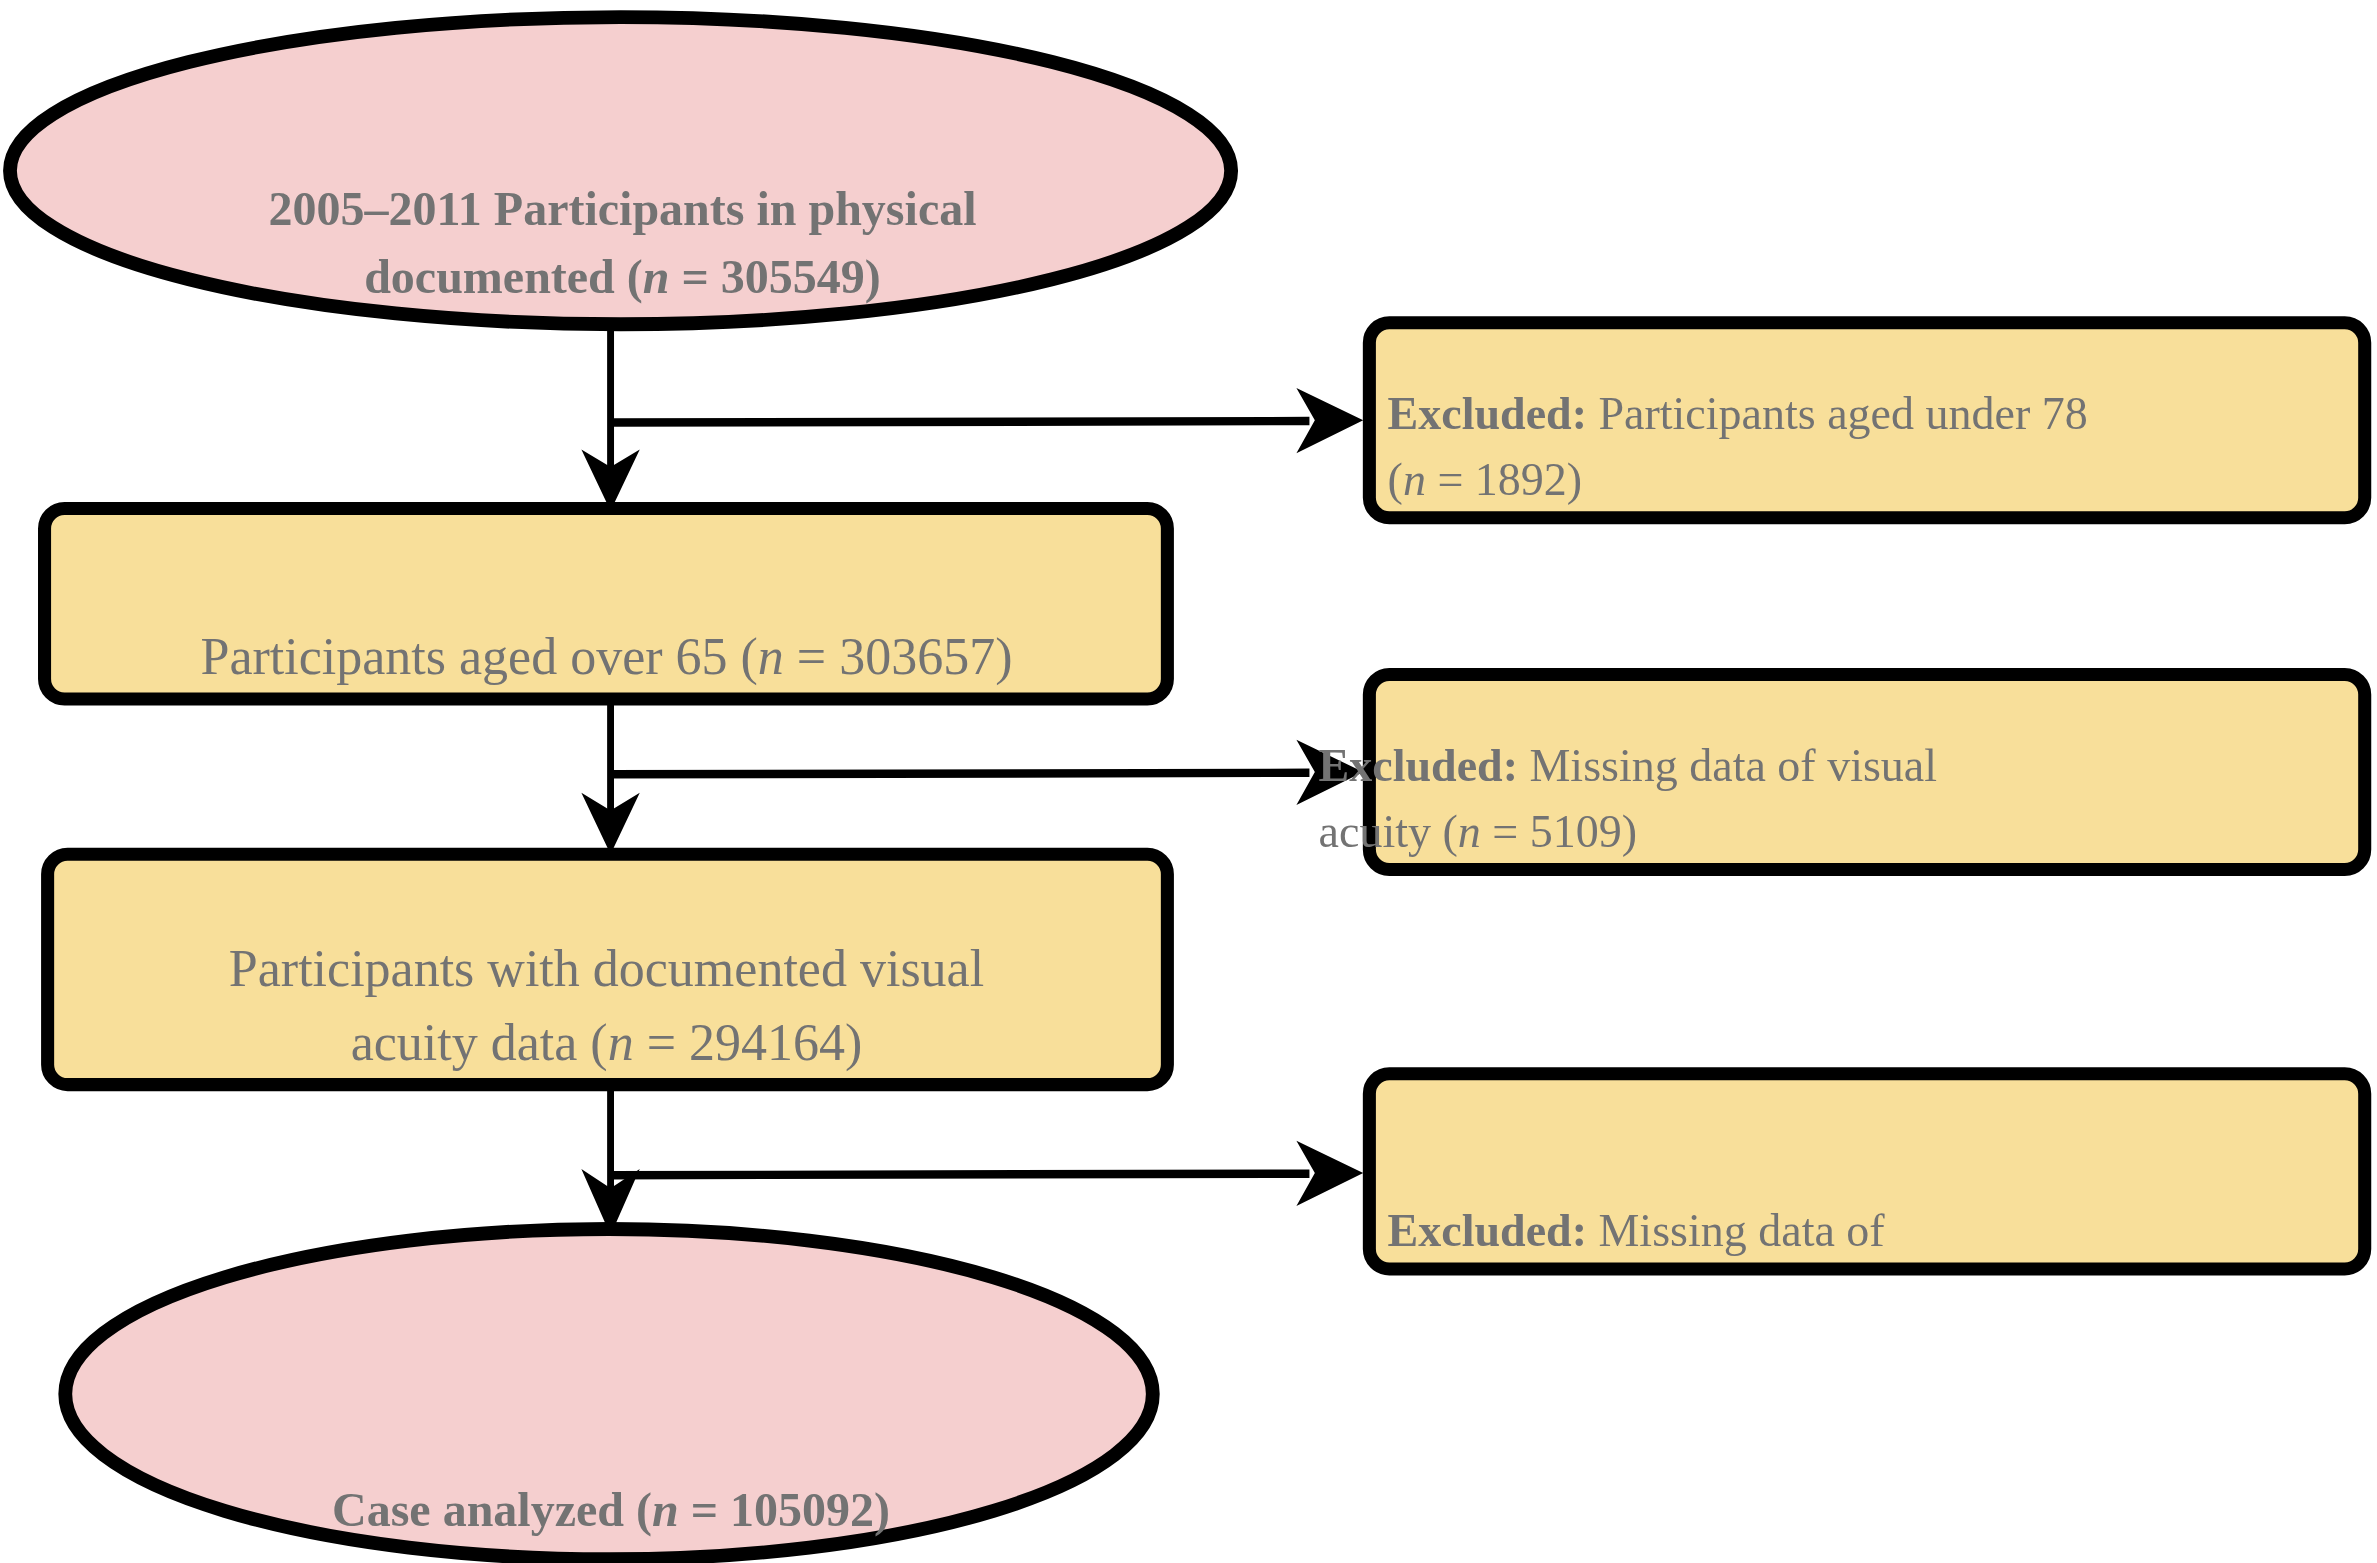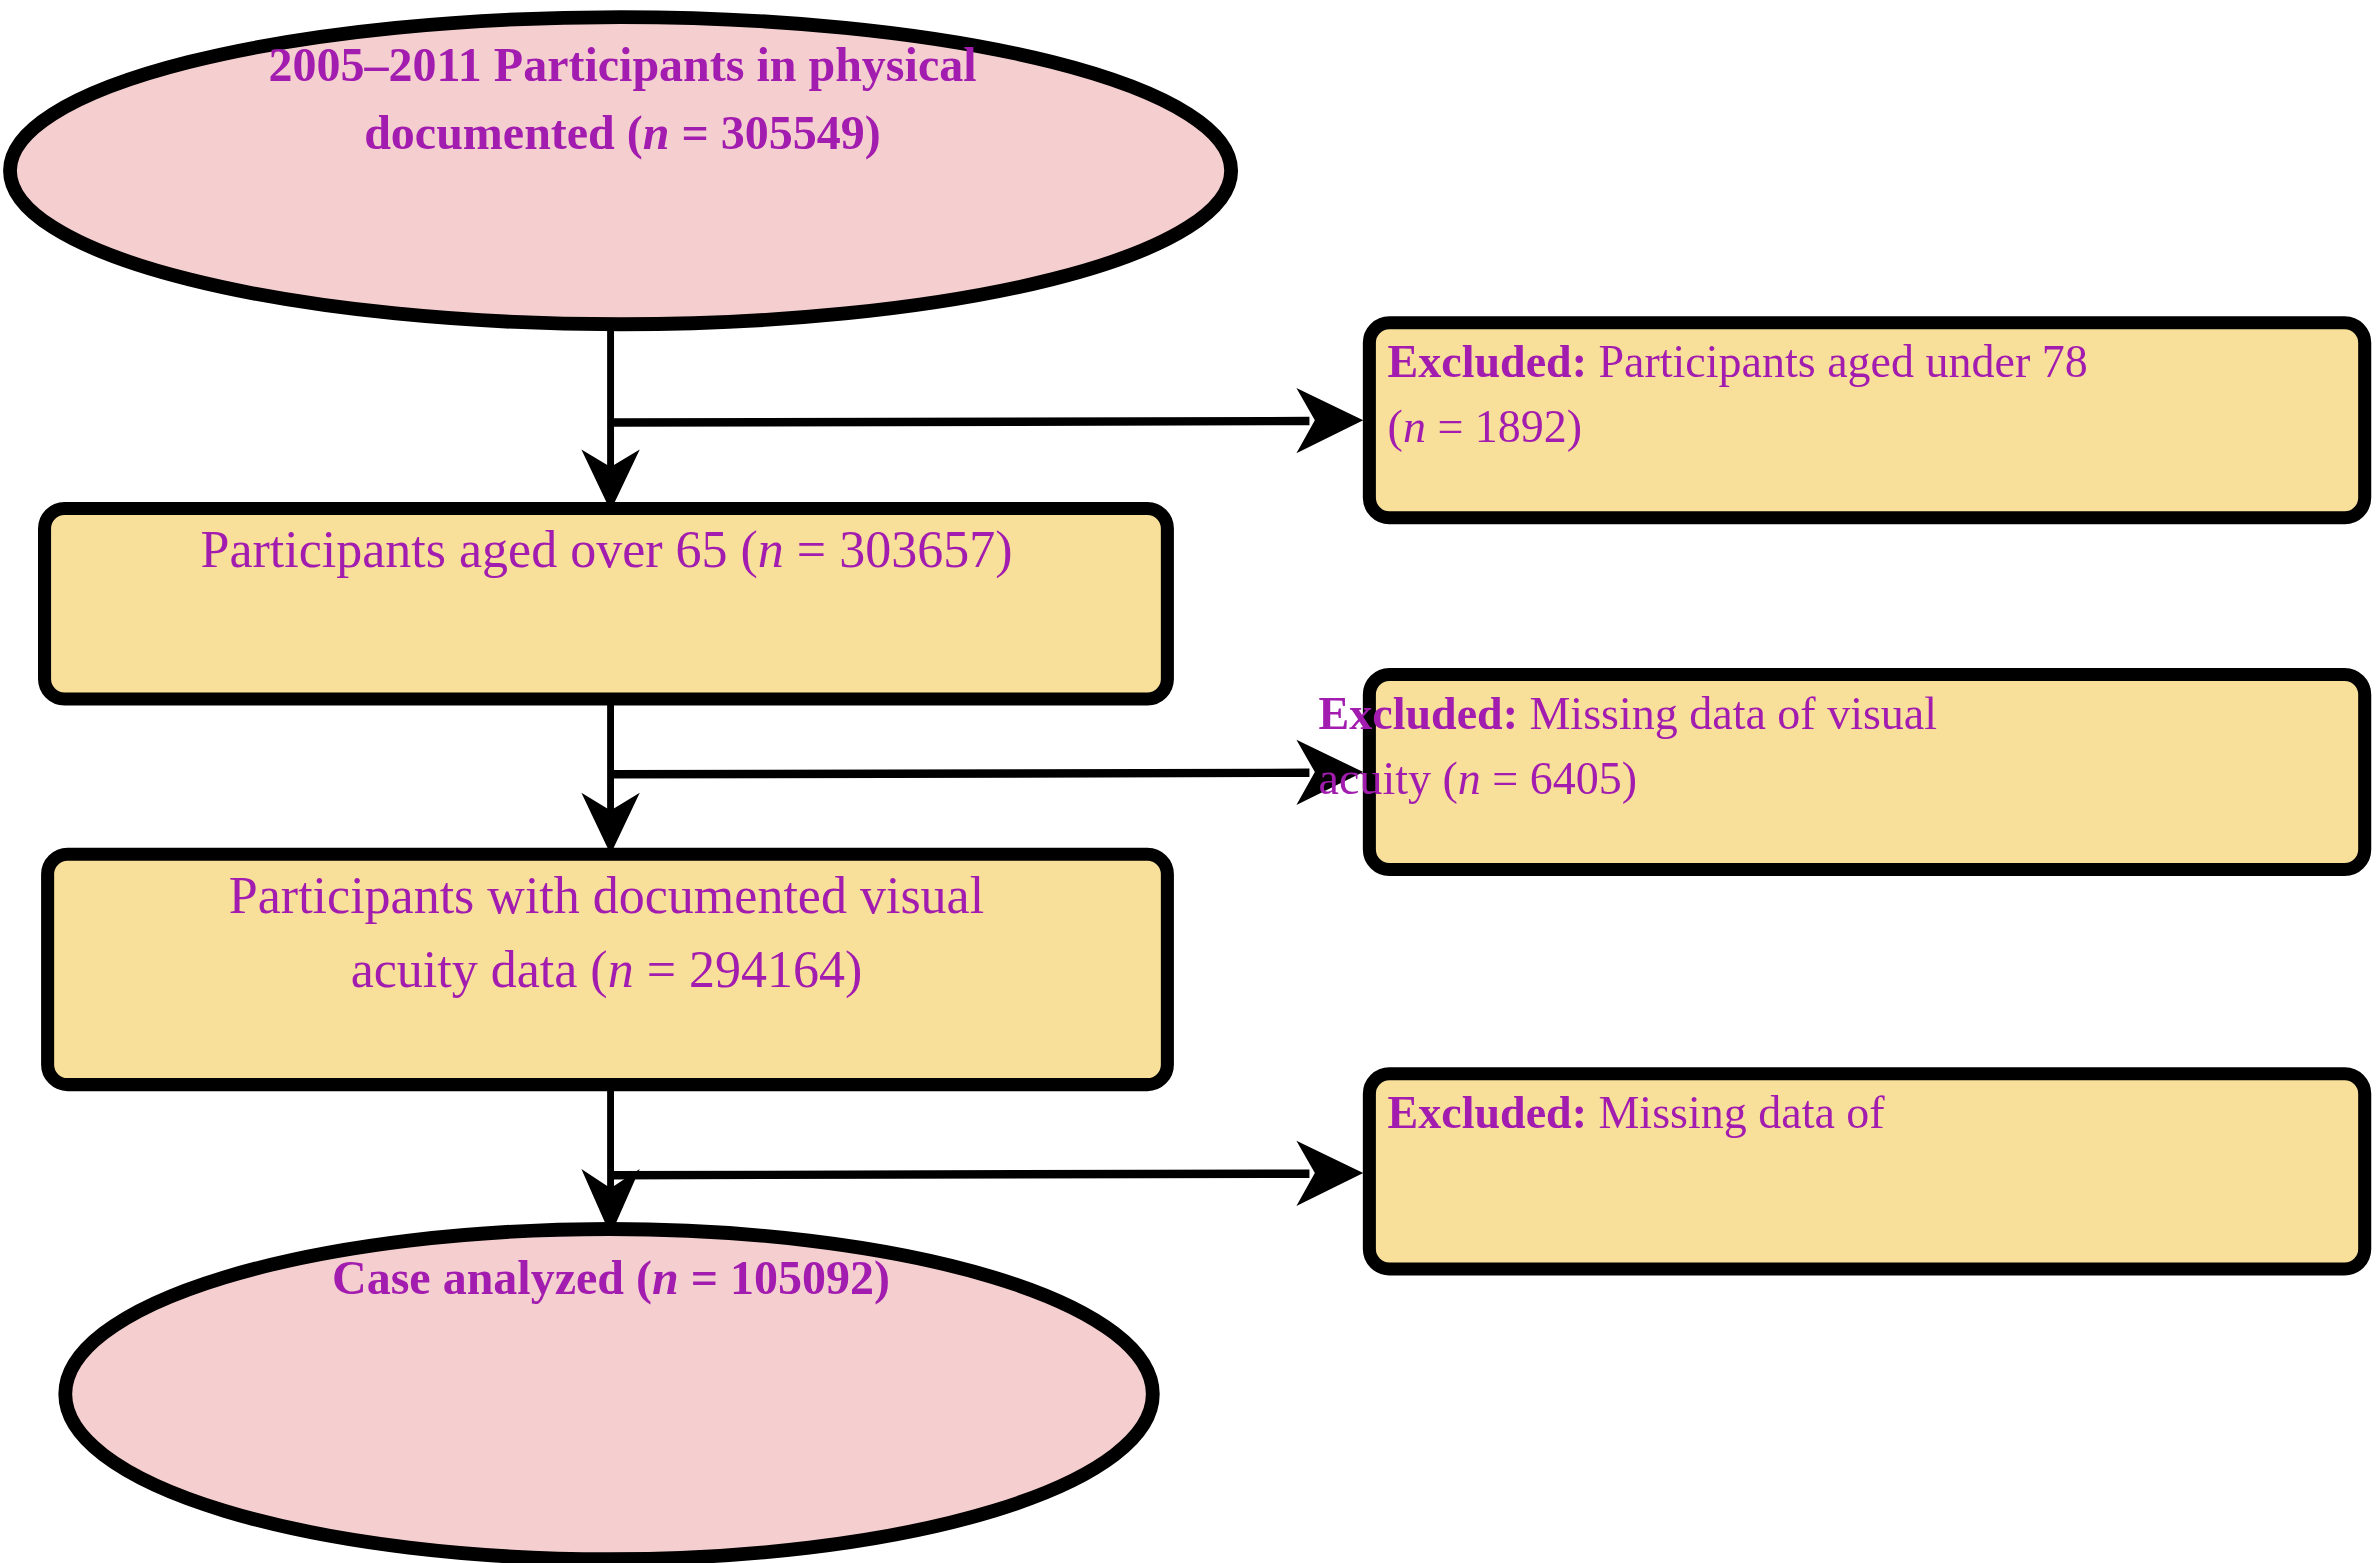--- a/index.html
+++ b/index.html
@@ -22,23 +22,23 @@
     position: absolute;
     top: 0;
     left: 0;
     width: 2377px;
     height: 1564px;
   }
   
   .node-text {
     position: absolute;
     display: flex;
-    align-items: flex-start;
+    align-items: flex-end;
     box-sizing: border-box;
-    color: #a21caf;
+    color: #737373;
     line-height: 1.42;
     pointer-events: none;
   }
   .node-text .inner {
     width: 100%;
   }
   .ellipse-text {
     justify-content: center;
     text-align: center;
     font-weight: bold;
@@ -142,21 +142,21 @@
   <div class="node-text box-text-left" style="left:1383px; top:329px; width:976px; height:183px; padding-left:4.6px;">
     <div class="inner">
         <div><span class="lbl-excluded">Excluded:</span><span> Participants aged under 78</span></div>
         <div><span>(</span><span class="n-italic">n</span><span> = 1892)</span></div>
       </div>
   </div>
 
   <div class="node-text box-text-left" style="left:1314px; top:681px; width:976px; height:183px; padding-left:4.6px;">
     <div class="inner">
         <div><span class="lbl-excluded">Excluded:</span><span> Missing data of visual</span></div>
-        <div><span>acuity (</span><span class="n-italic">n</span><span> = 6405)</span></div>
+        <div><span>acuity (</span><span class="n-italic">n</span><span> = 5109)</span></div>
       </div>
   </div>
 
   <div class="node-text box-text-left" style="left:1383px; top:1080px; width:976px; height:183px; padding-left:4.6px;">
     <div class="inner">
         <div><span class="lbl-excluded">Excluded:</span><span> Missing data of</span></div>
       </div>
   </div>
 
 </div>

